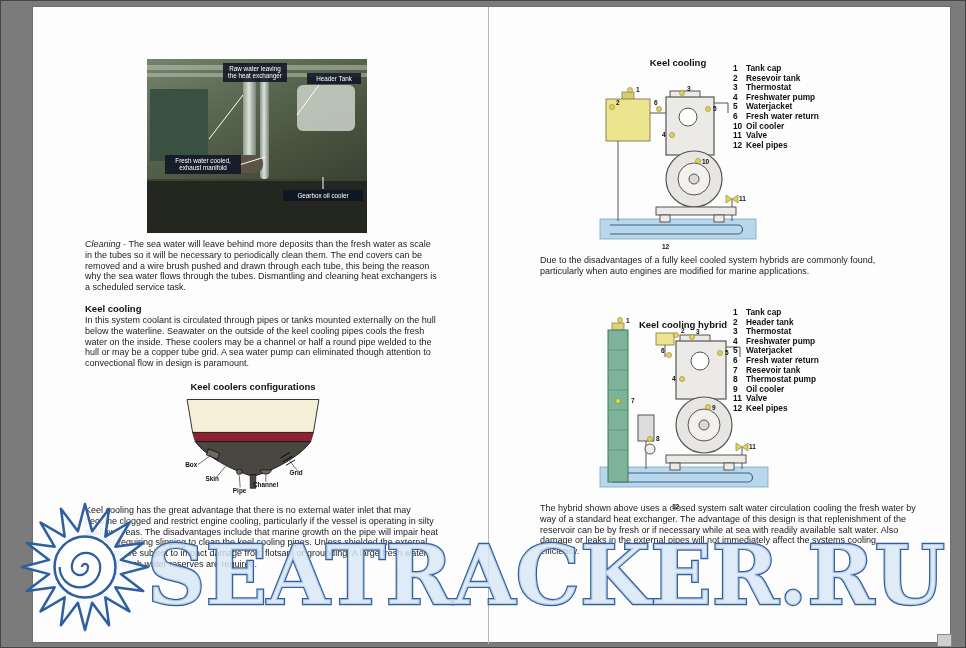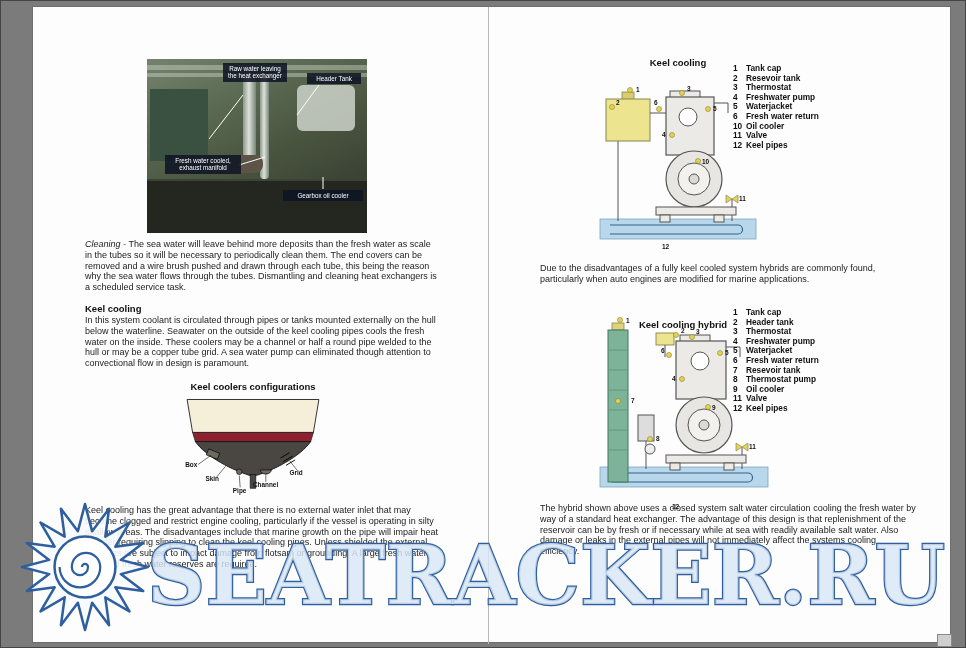--- a/index.html
+++ b/index.html
@@ -189,21 +189,21 @@
         <div class="row">
             <span class="num">11</span>
             <span>Valve</span>
           </div>
         <div class="row">
             <span class="num">12</span>
             <span>Keel pipes</span>
           </div>
       </div>
 
-      <p class="para" style="left:507px;top:256px;width:372px;">Due to the disadvantages of a fully keel cooled system hybrids are commonly found, particularly when auto engines are modified for marine applications.</p>
+      <p class="para" style="left:507px;top:248px;width:372px;">Due to the disadvantages of a fully keel cooled system hybrids are commonly found, particularly when auto engines are modified for marine applications.</p>
 
       <div class="diagram-title" style="position:absolute;left:565px;top:296px;width:170px;margin-top:16px;">Keel cooling hybrid</div>
       <svg class="diag" style="left:565px;top:308px;" width="172" height="196" viewBox="0 0 172 196">
         <rect x="2" y="152" width="168" height="20" fill="#b9d7ea" stroke="#7aa6c2" stroke-width="0.8"></rect>
         <path d="M14,158 H150 a4.5,4.5 0 0 1 0,9 H14" fill="none" stroke="#35608c" stroke-width="1.2"></path>
         <line x1="48" y1="126" x2="48" y2="154" stroke="#555" stroke-width="1"></line>
         <line x1="144" y1="132" x2="144" y2="154" stroke="#555" stroke-width="1"></line>
         <rect x="14" y="8" width="12" height="7" fill="#e0d27a" stroke="#8a8450" stroke-width="0.8"></rect>
         <rect x="10" y="15" width="20" height="152" fill="#7db398" stroke="#3f7a5e" stroke-width="1"></rect>
         <g stroke="#5a9678" stroke-width="0.8">

